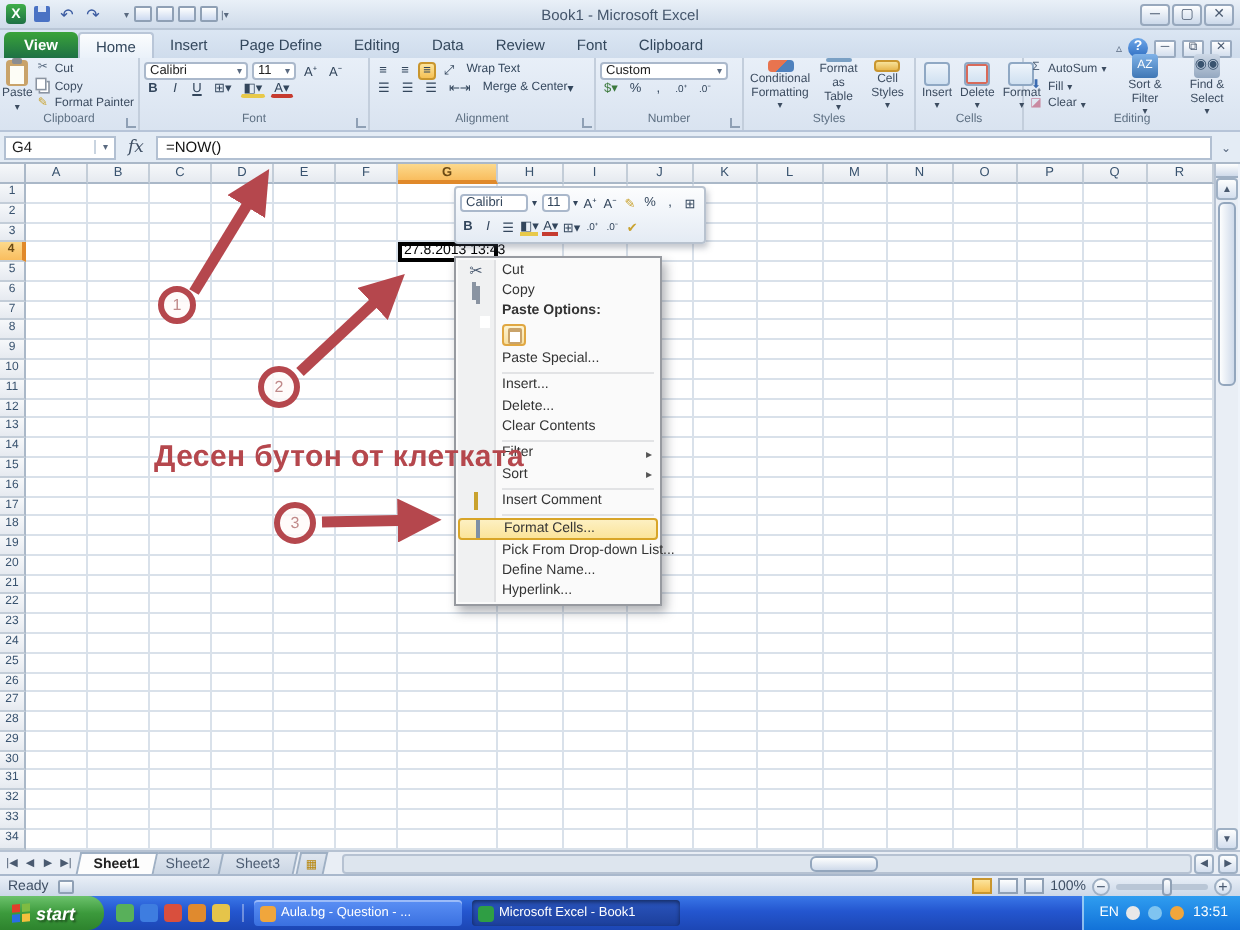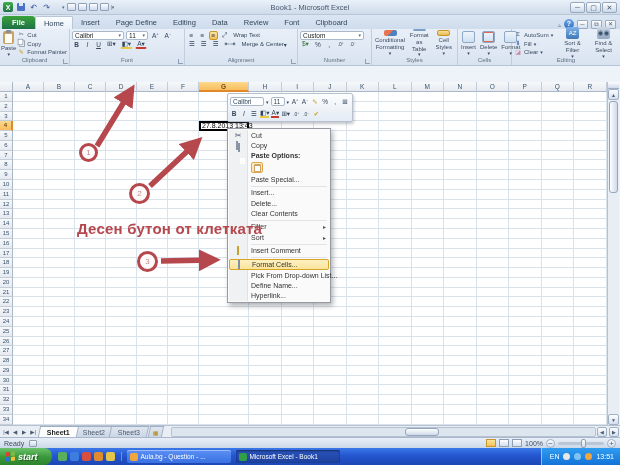--- a/index.html
+++ b/index.html
@@ -195,21 +195,21 @@
     <div class="title-text">Book1 - Microsoft Excel</div>
     <div class="winbtns">
       <div class="wb">─</div>
       <div class="wb">▢</div>
       <div class="wb">✕</div>
     </div>
   </div>
 
   <div class="tabrow">
     <div style="display:flex;align-items:flex-end;height:100%;">
-        <div class="rtab file">File</div>
+        <div class="rtab file">View</div>
         <div class="rtab active">Home</div>
         <div class="rtab">Insert</div>
         <div class="rtab">Page Define</div>
         <div class="rtab">Editing</div>
         <div class="rtab">Data</div>
         <div class="rtab">Review</div>
         <div class="rtab">Font</div>
         <div class="rtab">Clipboard</div>
       </div>
     <div class="tabrow-right">
@@ -377,20 +377,29 @@
       </div>
       <div class="bigbtn" style="flex:1;">
         <span class="bicon" style="background:linear-gradient(#cdd8e6,#94a8c0);color:#39536f;font-size:7px;line-height:12px;text-align:center;">◉◉</span>
         <span>Find &amp; Select</span>
           <span style="font-size:5px;">▾</span>
       </div>
       <div class="rgroup-label">Editing</div>
     </div>
   </div>
 
+  <div class="fbar">
+    <div class="namebox">
+        <span>G4</span>
+        <span class="dd">▾</span>
+      </div>
+    <span class="fx">fx</span>
+    <div class="finput">=NOW()</div>
+    <div class="fbar-exp">⌄</div>
+  </div>
 
   <div class="sheet">
       <div class="colh-row">
         <div class="corner"></div>
         <div class="colh" style="width: 31px;">A</div>
         <div class="colh" style="width: 31px;">B</div>
         <div class="colh" style="width: 31px;">C</div>
         <div class="colh" style="width: 31px;">D</div>
         <div class="colh" style="width: 31px;">E</div>
         <div class="colh" style="width: 31px;">F</div>

